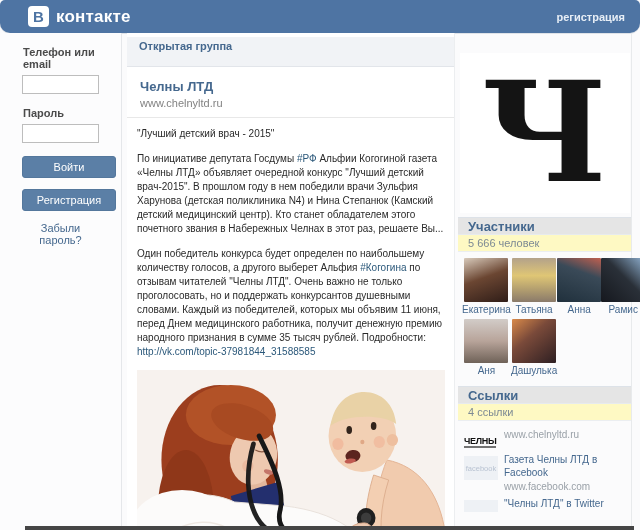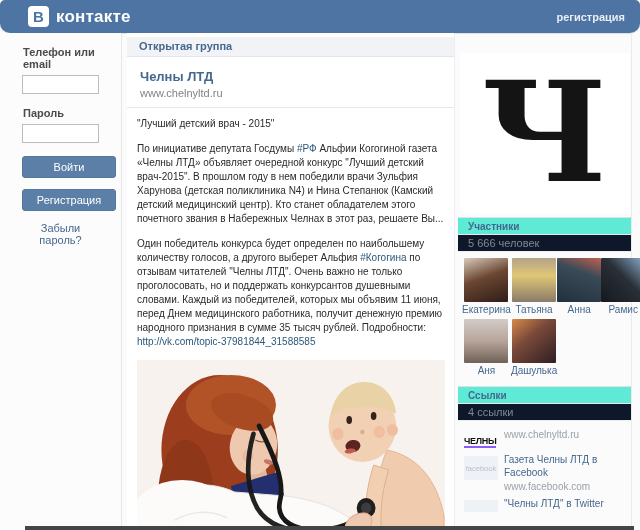--- a/index.html
+++ b/index.html
@@ -23,55 +23,55 @@
   .login-input { display:block; width:100%; height:19px; border:1px solid #bdbdbd; background:#fff;
                  font-size:11px; padding:1px 3px; margin-bottom:13px; }
   .vk-btn { display:block; width:94px; height:22px; margin:6px auto 11px; background:#5b7fa6;
             border:1px solid #54779c; border-radius:3px; color:#fff; font-size:11px;
             font-family:"Liberation Sans", sans-serif; cursor:pointer; }
   .forgot { display:block; text-align:center; color:#45688e; font-size:11px; margin-top:9px; cursor:pointer; text-decoration:none; }
 
   
   .main-col { position:absolute; left:127px; top:33px; width:328px; height:497px; background:#fff;
               border-right:1px solid #eceef0; }
-  .group-type { margin-top:4px; height:20px; line-height:18px; background:#f1f3f6;
+  .group-type { margin-top:4px; height:30px; line-height:18px; background:#f1f3f6;
                 border-bottom:1px solid #e2e5ea; color:#45688e; font-weight:bold; font-size:11px; padding-left:12px; }
   .main-content { padding:10px 10px 0; }
   .group-title { color:#45688e; font-size:13px; font-weight:bold; margin:2px 0 0 3px; }
   .group-site  { color:#828282; font-size:11px; margin:3px 0 0 3px; }
   .divider { height:1px; background:#e8e8e8; margin:8px -10px 9px; }
   .post p { font-size:10px; line-height:14px; color:#2a2a2a; margin:0 0 11px; }
   .post .lnk { color:#2b587a; cursor:pointer; text-decoration:none; }
   .photo-wrap { margin-top:2px; width:308px; height:190px; overflow:hidden; cursor:pointer; }
 
   
   .right-col { position:absolute; left:458px; top:33px; width:174px; height:497px; border-right:1px solid #e8eaec; }
   .group-avatar { margin:20px auto 0; width:170px; height:160px; background:#fff; text-align:center; cursor:pointer; }
   .group-avatar span { font-family:"DejaVu Serif", serif; font-weight:bold; font-size:138px;
                        line-height:160px; color:#141414; }
   .module { margin-top:4px; }
-  .module-head { background:#5eead4; border-top:1px solid #dde2e8; border-bottom:1px solid #e7ebee;
-                 height:18px; line-height:18px; padding-left:10px; color:#45688e; font-weight:bold; font-size:10px; }
-  .module-sub { background:#0f172a; border-bottom:1px solid #ebeef1; height:17px; line-height:17px;
+  .module-head { background:#e5e5e5; border-top:1px solid #dde2e8; border-bottom:1px solid #e7ebee;
+                 height:18px; line-height:18px; padding-left:10px; color:#45688e; font-weight:bold; font-size:13px; }
+  .module-sub { background:#fef9c3; border-bottom:1px solid #ebeef1; height:17px; line-height:17px;
                 padding-left:10px; color:#7d8a94; font-size:11px; }
   .people { display:grid; grid-template-columns:repeat(4,1fr); padding:6px 4px 2px; row-gap:4px; text-align:center; }
   .person { cursor:pointer; }
   .pic { width:44px; height:44px; margin:0 auto; border-radius:1px; }
   .nm  { font-size:10px; color:#45688e; margin-top:2px; white-space:nowrap; }
   .av0 { background:linear-gradient(160deg,#d8cabb 0%,#6b4632 45%,#2f1d18 100%); }
   .av1 { background:linear-gradient(180deg,#b3a28a 0%,#dfc675 40%,#8a7a6a 100%); }
   .av2 { background:linear-gradient(200deg,#c06050 0%,#3a4a58 35%,#20303c 100%); }
   .av3 { background:linear-gradient(225deg,#8fb0d0 0%,#2a3038 45%,#15181e 100%); }
   .av4 { background:linear-gradient(180deg,#d2ccc8 0%,#b8a49a 50%,#6f6258 100%); }
   .av5 { background:linear-gradient(140deg,#d98a4a 0%,#7a4a3a 40%,#2e1f22 100%); }
   .link-items { padding:7px 6px 0; }
   .link-item { display:flex; margin-bottom:6px; cursor:pointer; }
   .link-ico { flex:0 0 40px; padding-top:2px; }
   .chelny-logo { display:inline-block; font-weight:bold; font-size:9px; letter-spacing:-0.3px;
-                 color:#101010; border-bottom:2px solid #8b5cf6; line-height:1.15; }
+                 color:#101010; border-bottom:2px solid #737373; line-height:1.15; }
   .fb-logo { width:34px; height:24px; background:#eef1f5; color:#b9c3d2; font-size:7.5px;
              display:flex; align-items:center; justify-content:center; }
   .tw-logo { width:34px; height:12px; background:#eef1f5; }
   .link-tx .t { color:#45688e; font-size:10px; line-height:12.6px; }
   .link-tx .u { color:#9aa1a8; font-size:10px; margin-top:1px; }
 
   
   .bottom-edge { position:absolute; left:25px; right:6px; bottom:0; height:4px; background:#454545; }
 </style>
 </head>

